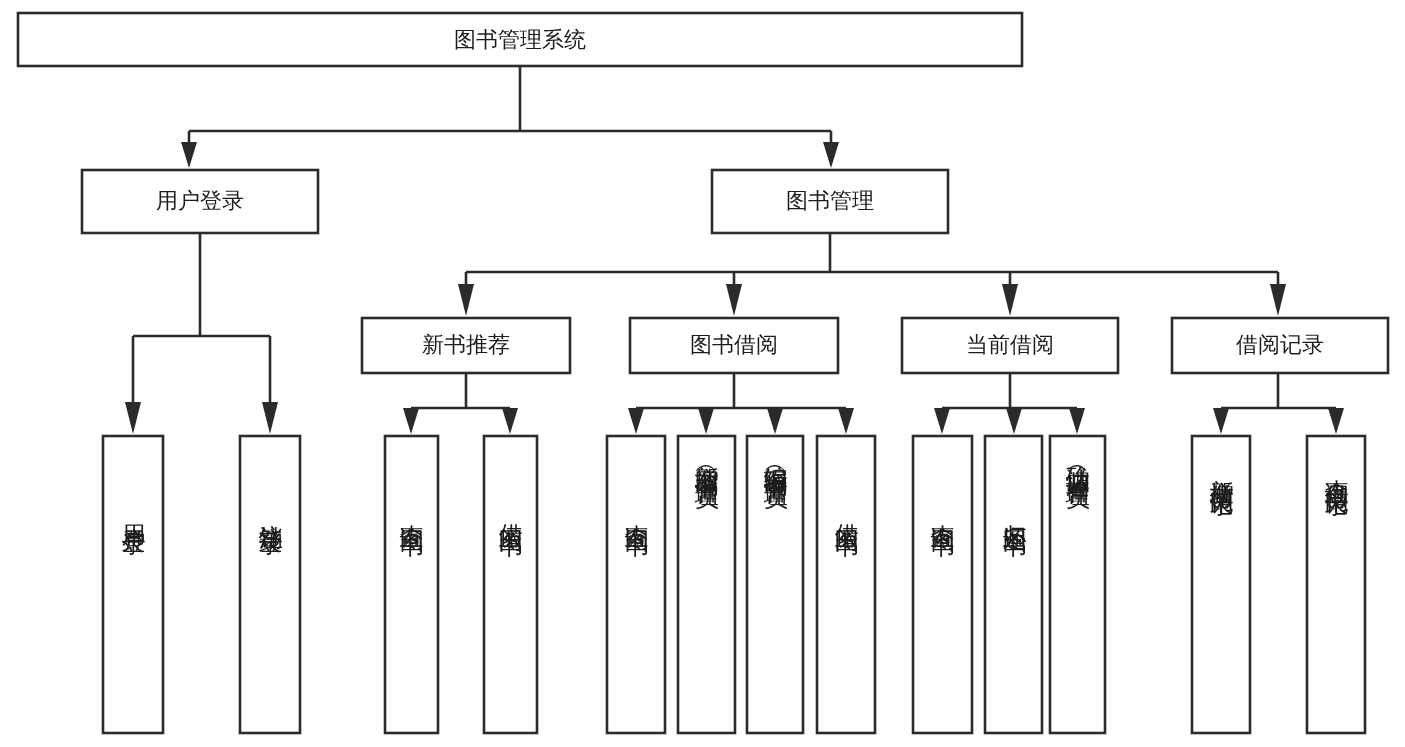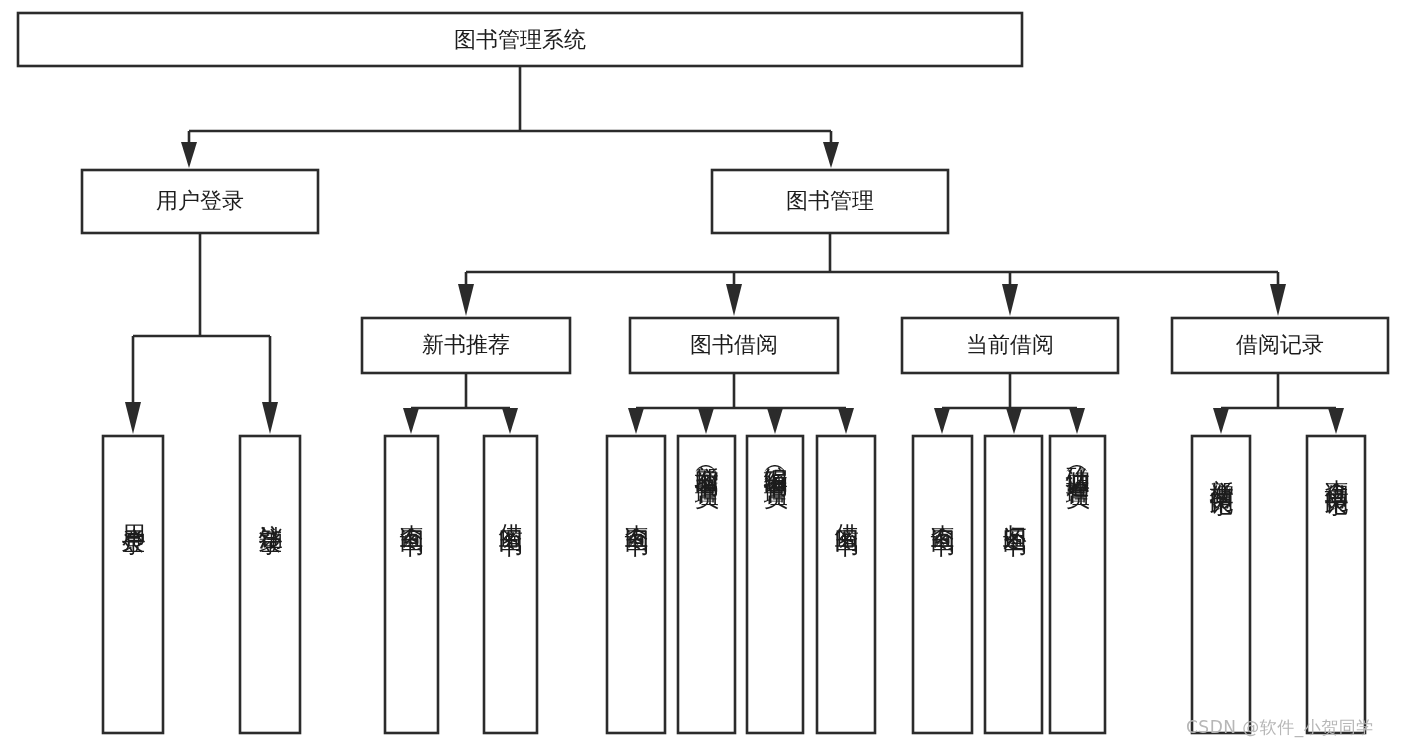--- a/index.html
+++ b/index.html
@@ -180,14 +180,13 @@
   <div class="vlabel" style="left:636px; top:505px;">查询图书</div>
   <div class="vlabel" style="left:706px; top:446px;">新增图书（管理员）</div>
   <div class="vlabel" style="left:775px; top:446px;">编辑图书（管理员）</div>
   <div class="vlabel" style="left:846px; top:505px;">借阅图书</div>
   <div class="vlabel" style="left:942px; top:505px;">查询图书</div>
   <div class="vlabel" style="left:1014px; top:505px;">归还图书</div>
   <div class="vlabel" style="left:1077px; top:446px;">确认归还（管理员）</div>
   <div class="vlabel" style="left:1221px; top:460px;">新增借阅记录</div>
   <div class="vlabel" style="left:1336px; top:460px;">查询借阅记录</div>
 
-  <div class="watermark">CSDN @软件_小贺同学</div>
 </div>
 
 </body></html>

